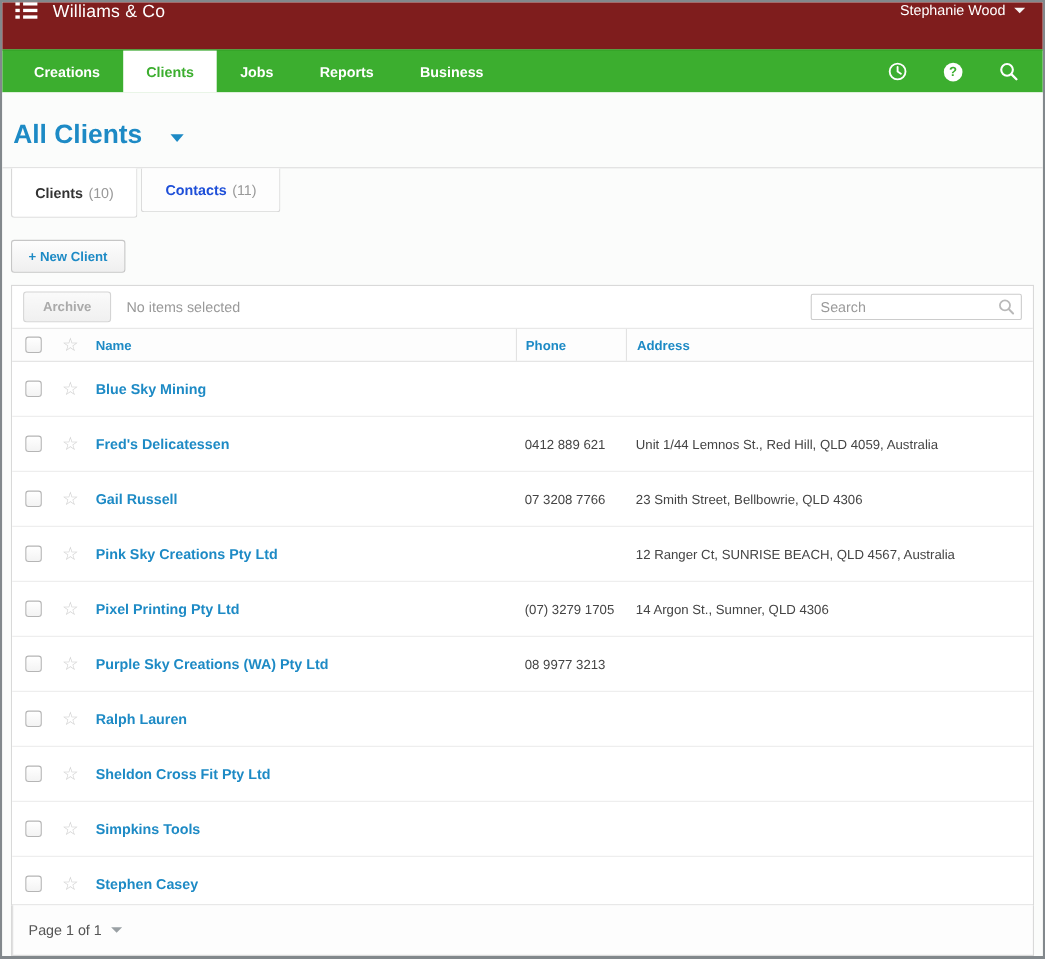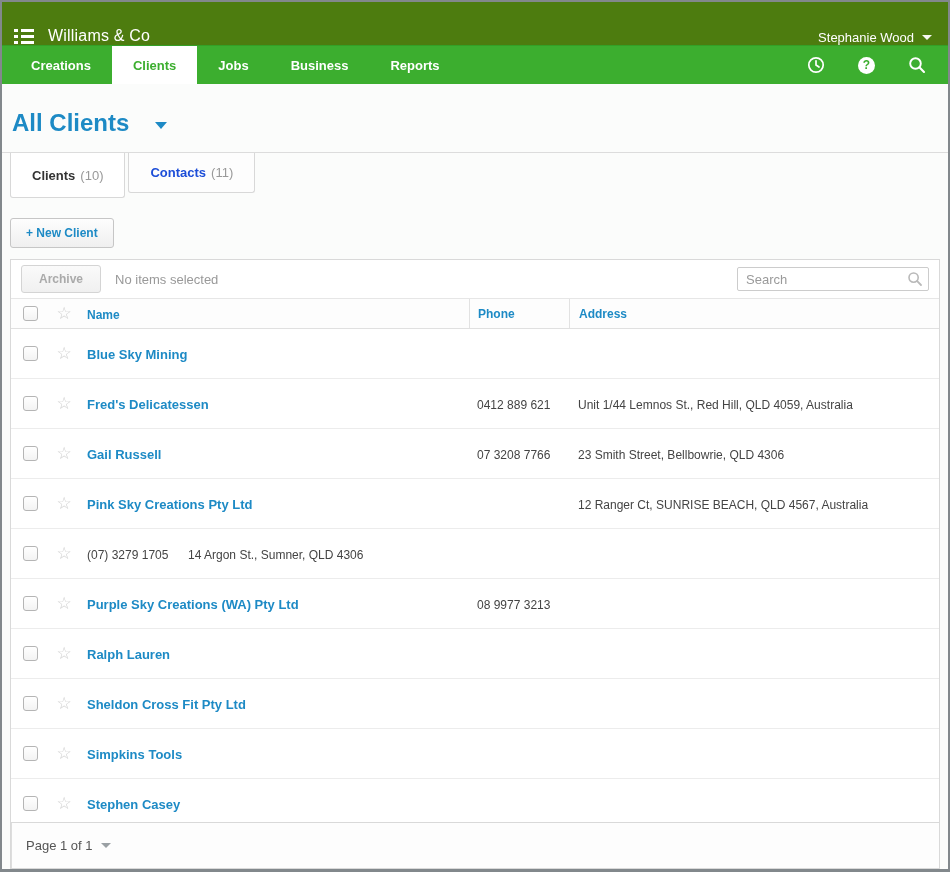--- a/index.html
+++ b/index.html
@@ -7,22 +7,22 @@
   .window {
     width: 950px; height: 872px;
     border: 2px solid #82888c; border-bottom-width: 3px;
     background: #fbfcfb;
     display: flex; flex-direction: column;
     overflow: hidden;
   }
 
   
   .titlebar {
-    height: 43px; background: #4d7c0f;
-    display: flex; align-items: flex-end;
+    height: 43px; background: #7f1d1d;
+    display: flex; align-items: flex-start;
     padding: 0 16px 0 12px; flex: none;
   }
   .menu-icon { width: 20px; height: 16px; position: relative; cursor: pointer; }
   .menu-icon .mrow { position:absolute; left:0; height:3px; width:100%; }
   .menu-icon .mrow i { position:absolute; left:0; top:0; width:4px; height:3px; background:#fff; }
   .menu-icon .mrow b { position:absolute; left:7px; top:0; right:0; height:3px; background:#fff; }
   .company { color:#fff; font-size:16px; margin-left:14px; letter-spacing:.2px; }
   .tb-spacer { flex:1; }
   .user-menu { color:#fff; font-size:13px; display:flex; align-items:center; gap:8px; cursor:pointer; }
   .caret-down { width:0; height:0; border-left:5px solid transparent; border-right:5px solid transparent; border-top:5px solid rgba(255,255,255,.95); display:inline-block; }
@@ -140,22 +140,22 @@
       <span>Stephanie Wood</span>
       <span class="caret-down"></span>
     </div>
   </div>
 
   <div class="navbar">
     <div id="nav-items" style="display:flex">
         <div class="nav-item">Creations</div>
         <div class="nav-item active">Clients</div>
         <div class="nav-item">Jobs</div>
+        <div class="nav-item">Reports</div>
         <div class="nav-item">Business</div>
-        <div class="nav-item">Reports</div>
       </div>
     <div class="nav-spacer"></div>
     <div class="nav-icons">
       <span class="nav-icon">
         <svg width="18" height="18" viewBox="0 0 18 18">
             <circle cx="9" cy="9" r="7.2" fill="none" stroke="#fff" stroke-width="1.7"></circle>
             <path d="M9 4.8 V9 L12 11" fill="none" stroke="#fff" stroke-width="1.7" stroke-linecap="round"></path>
           </svg>
       </span>
       <span class="nav-icon">
@@ -269,20 +269,21 @@
     <div class="cell-address"><span class="val">12 Ranger Ct, SUNRISE BEACH, QLD 4567, Australia</span></div>
   </div>
 
   <div class="trow">
     <div class="cell-check">
               <span class="checkbox"></span>
             </div>
     <div class="cell-star">
               <span class="star">☆</span>
             </div>
+    <div class="cell-name"><a class="client-link">Pixel Printing Pty Ltd</a></div>
     <div class="cell-phone"><span class="val">(07) 3279 1705</span></div>
     <div class="cell-address"><span class="val">14 Argon St., Sumner, QLD 4306</span></div>
   </div>
 
   <div class="trow">
     <div class="cell-check">
               <span class="checkbox"></span>
             </div>
     <div class="cell-star">
               <span class="star">☆</span>

